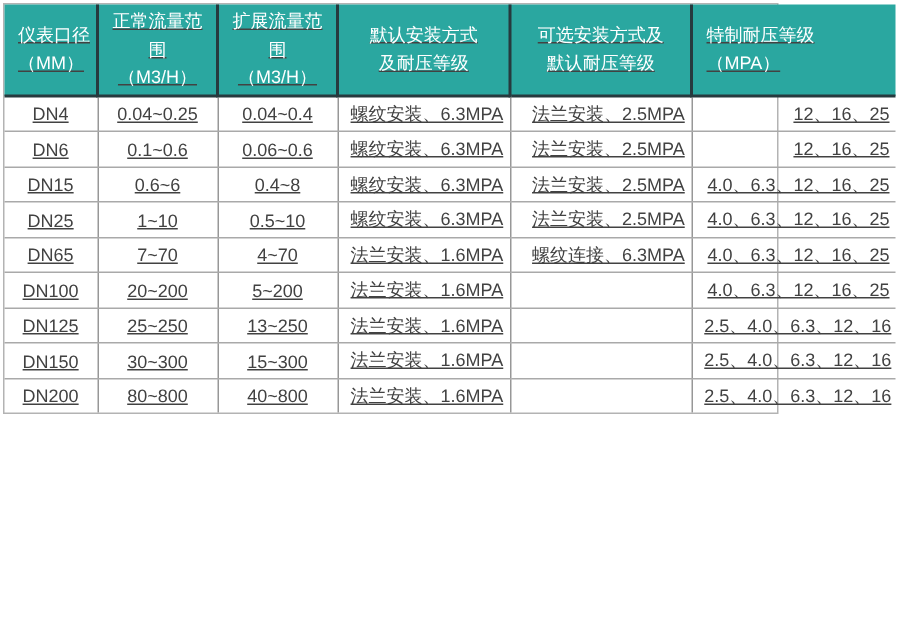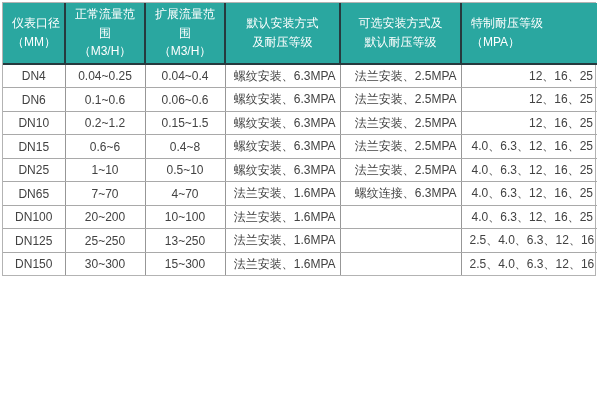--- a/index.html
+++ b/index.html
@@ -12,23 +12,24 @@
     --outer-border:#b3b3b3;
   }
   html,body{margin:0;padding:0;background:#ffffff;}
   body{
     width:600px;height:418px;overflow:hidden;
     font-family:"Liberation Sans","DejaVu Sans",sans-serif;
     color:var(--body-text);
   }
   .table-wrap{
     margin:2px;
-    width:594px;
+    width:517px;
     border:1px solid var(--outer-border);
     box-sizing:border-box;
+    text-decoration:underline;
   }
   table{
     border-collapse:collapse;
     table-layout:fixed;
     width:100%;
   }
   col.c0{width:62px;}
   col.c1{width:80px;}
   col.c2{width:80px;}
   col.c3{width:115px;}
@@ -117,28 +118,20 @@
         </tr>
         <tr>
           <td class="c0">DN6</td>
           <td class="c1">0.1~0.6</td>
           <td class="c2">0.06~0.6</td>
           <td class="c3 b-left">螺纹安装、6.3MPA</td>
           <td class="c4 b-left">法兰安装、2.5MPA</td>
           <td class="c5 b-left">12、16、25</td>
         </tr>
         <tr>
-          <td class="c0">DN10</td>
-          <td class="c1">0.2~1.2</td>
-          <td class="c2">0.15~1.5</td>
-          <td class="c3 b-left">螺纹安装、6.3MPA</td>
-          <td class="c4 b-left">法兰安装、2.5MPA</td>
-          <td class="c5 b-left">12、16、25</td>
-        </tr>
-        <tr>
           <td class="c0">DN15</td>
           <td class="c1">0.6~6</td>
           <td class="c2">0.4~8</td>
           <td class="c3 b-left">螺纹安装、6.3MPA</td>
           <td class="c4 b-left">法兰安装、2.5MPA</td>
           <td class="c5 b-left">4.0、6.3、12、16、25</td>
         </tr>
         <tr>
           <td class="c0">DN25</td>
           <td class="c1">1~10</td>
@@ -151,36 +144,44 @@
           <td class="c0">DN65</td>
           <td class="c1">7~70</td>
           <td class="c2">4~70</td>
           <td class="c3 b-left">法兰安装、1.6MPA</td>
           <td class="c4 b-left">螺纹连接、6.3MPA</td>
           <td class="c5 b-left">4.0、6.3、12、16、25</td>
         </tr>
         <tr>
           <td class="c0">DN100</td>
           <td class="c1">20~200</td>
-          <td class="c2">10~100</td>
+          <td class="c2">5~200</td>
           <td class="c3 b-left">法兰安装、1.6MPA</td>
           <td class="c4 b-left"></td>
           <td class="c5 b-left">4.0、6.3、12、16、25</td>
         </tr>
         <tr>
           <td class="c0">DN125</td>
           <td class="c1">25~250</td>
           <td class="c2">13~250</td>
           <td class="c3 b-left">法兰安装、1.6MPA</td>
           <td class="c4 b-left"></td>
           <td class="c5 b-left">2.5、4.0、6.3、12、16</td>
         </tr>
         <tr>
           <td class="c0">DN150</td>
           <td class="c1">30~300</td>
           <td class="c2">15~300</td>
           <td class="c3 b-left">法兰安装、1.6MPA</td>
           <td class="c4 b-left"></td>
           <td class="c5 b-left">2.5、4.0、6.3、12、16</td>
         </tr>
+        <tr>
+          <td class="c0">DN200</td>
+          <td class="c1">80~800</td>
+          <td class="c2">40~800</td>
+          <td class="c3 b-left">法兰安装、1.6MPA</td>
+          <td class="c4 b-left"></td>
+          <td class="c5 b-left">2.5、4.0、6.3、12、16</td>
+        </tr>
       </tbody>
   </table>
 </div>
 
 </body></html>

